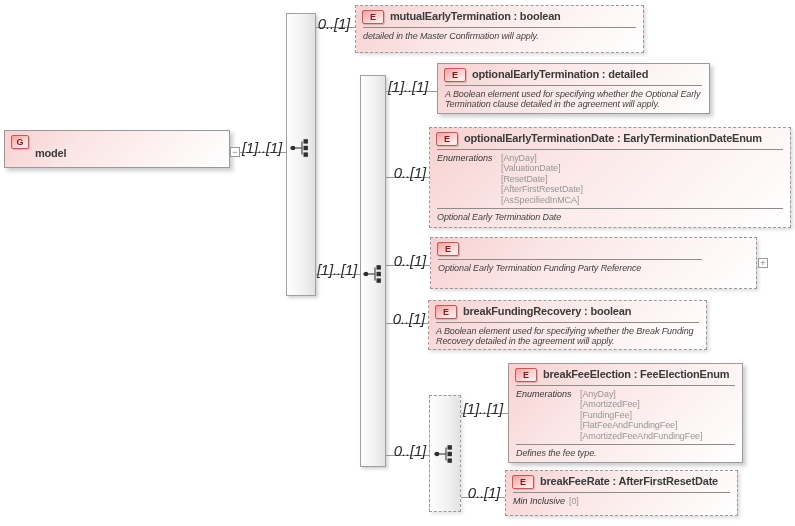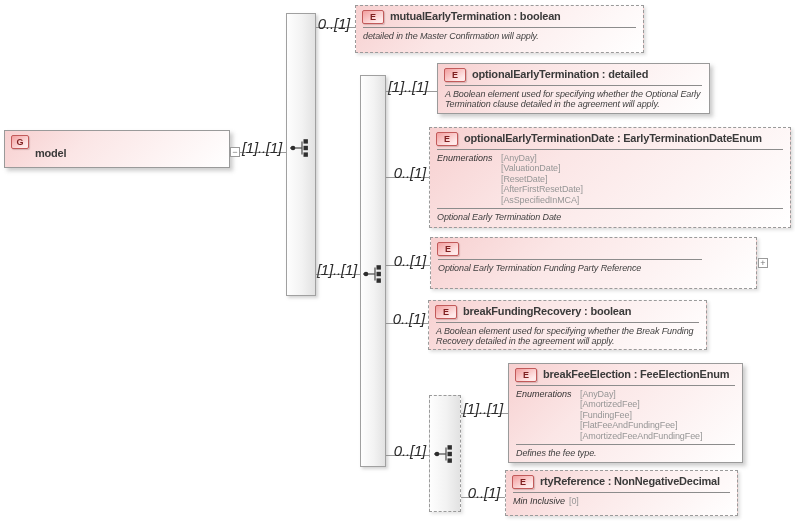--- a/index.html
+++ b/index.html
@@ -203,21 +203,21 @@
     </div>
     <div class="sep"></div>
     <div class="ann">
       <div>Defines the fee type.</div>
     </div>
   </div>
 
   <div class="node dashed" style="left:505px;top:470px;width:233px;height:46px;">
     <div class="hdr">
       <span class="lbicon">E</span>
-      <span class="title">rtyReference : NonNegativeDecimal</span>
+      <span class="title">breakFeeRate : AfterFirstResetDate</span>
     </div>
     <div class="sep"></div>
     <div class="facets">
       <span class="facet-label" style="flex-basis:56px;">Min Inclusive</span>
       <span class="facet-vals">
         <div>[0]</div>
       </span>
     </div>
   </div>
 

